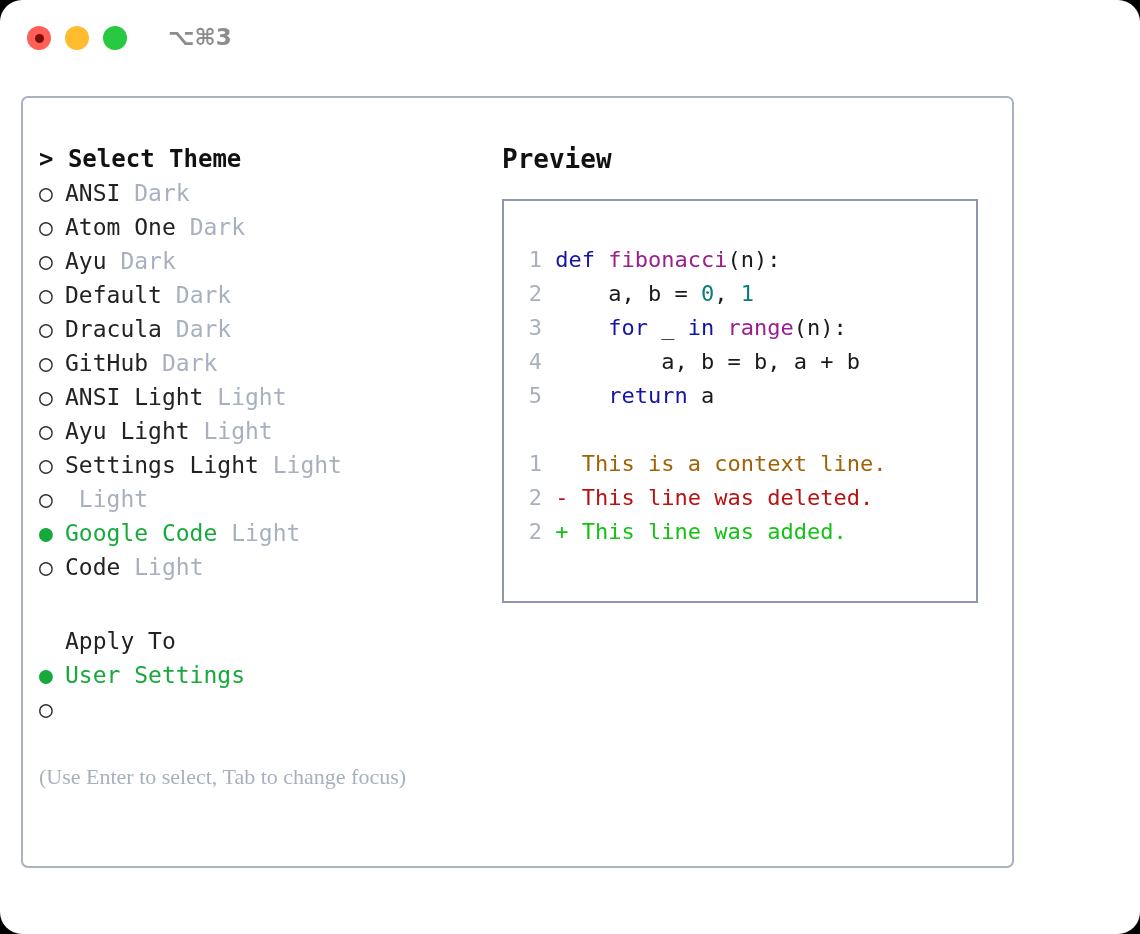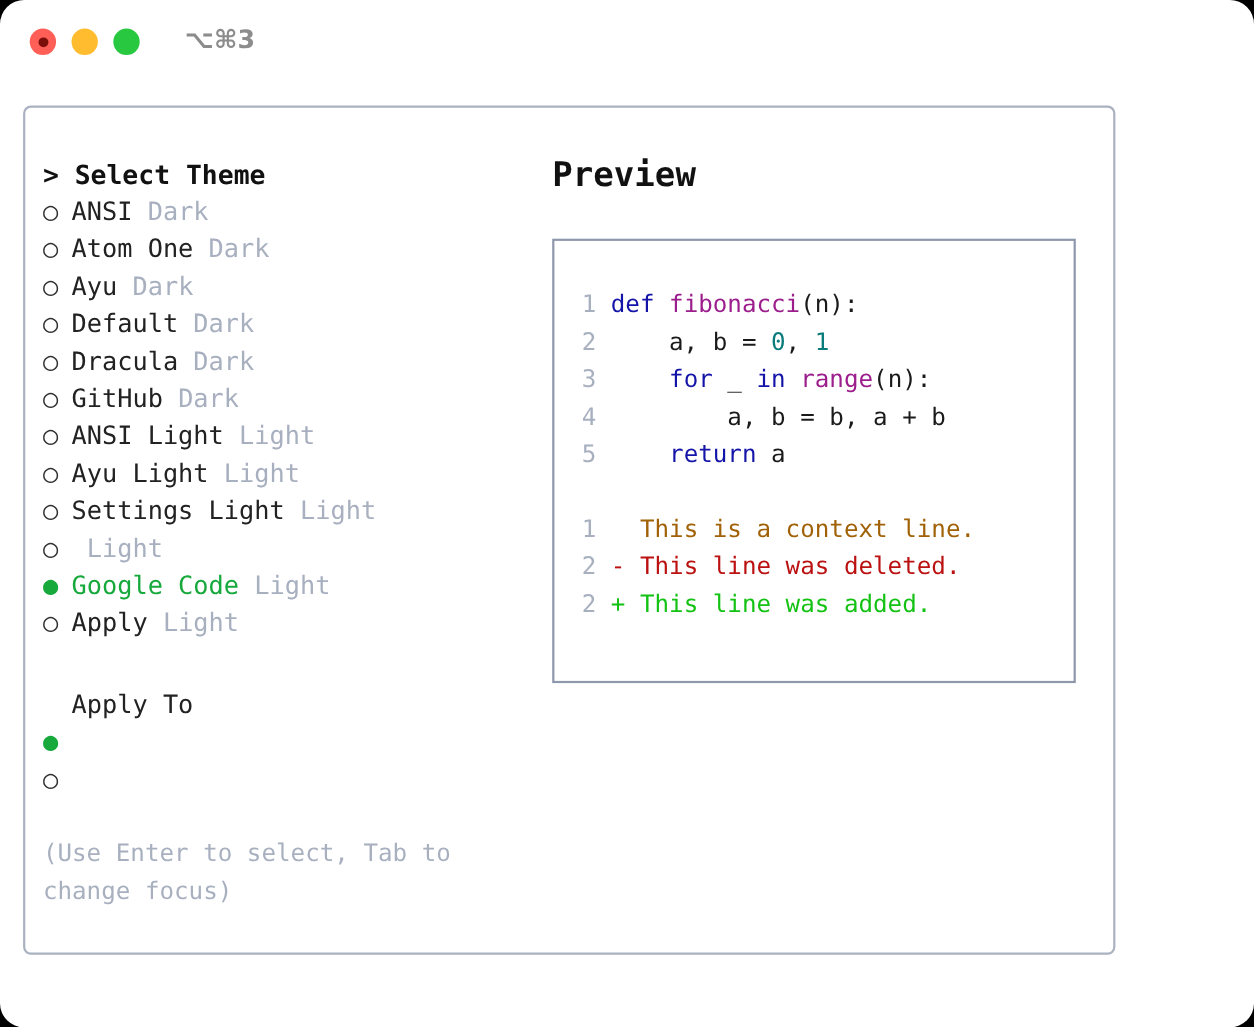--- a/index.html
+++ b/index.html
@@ -132,37 +132,38 @@
     white-space: pre;
   }
 
   .hint {
     margin-top: 34px;
     font-size: 22px;
     color: #a8b0c0;
     line-height: 34px;
     width: 410px;
     white-space: pre-wrap;
+    font-family: Liberation Serif, serif;
   }
 
   
   .right-col {
     position: absolute;
     left: 479px;
     top: 44px;
     width: 480px;
   }
   .preview-title {
-    font-size: 31px;
+    font-size: 26px;
     font-weight: bold;
     color: #111111;
     line-height: 34px;
   }
   .preview-box {
-    margin-top: 41px;
+    margin-top: 23px;
     width: 476px;
     height: 404px;
     border: 2px solid #8e97ab;
     box-sizing: border-box;
     background: #ffffff;
     position: relative;
   }
   .code {
     position: absolute;
     left: 10px;
@@ -214,29 +215,29 @@
           <div class="opt-row"><span class="bullet">○</span><span class="opt-label">Atom One</span><span class="opt-kind"> Dark</span></div>
           <div class="opt-row"><span class="bullet">○</span><span class="opt-label">Ayu</span><span class="opt-kind"> Dark</span></div>
           <div class="opt-row"><span class="bullet">○</span><span class="opt-label">Default</span><span class="opt-kind"> Dark</span></div>
           <div class="opt-row"><span class="bullet">○</span><span class="opt-label">Dracula</span><span class="opt-kind"> Dark</span></div>
           <div class="opt-row"><span class="bullet">○</span><span class="opt-label">GitHub</span><span class="opt-kind"> Dark</span></div>
           <div class="opt-row"><span class="bullet">○</span><span class="opt-label">ANSI Light</span><span class="opt-kind"> Light</span></div>
           <div class="opt-row"><span class="bullet">○</span><span class="opt-label">Ayu Light</span><span class="opt-kind"> Light</span></div>
           <div class="opt-row"><span class="bullet">○</span><span class="opt-label">Settings Light</span><span class="opt-kind"> Light</span></div>
           <div class="opt-row"><span class="bullet">○</span><span class="opt-kind"> Light</span></div>
           <div class="opt-row"><span class="bullet sel">●</span><span class="opt-label sel">Google Code</span><span class="opt-kind"> Light</span></div>
-          <div class="opt-row"><span class="bullet">○</span><span class="opt-label">Apply</span><span class="opt-kind"> Light</span></div>
+          <div class="opt-row"><span class="bullet">○</span><span class="opt-label">Code</span><span class="opt-kind"> Light</span></div>
         </div>
 
       <div class="section-gap"></div>
 
       <div class="group-header">Apply To</div>
 
       <div id="apply-list">
-          <div class="opt-row"><span class="bullet sel">●</span></div>
+          <div class="opt-row"><span class="bullet sel">●</span><span class="opt-label sel">User Settings</span></div>
           <div class="opt-row"><span class="bullet">○</span></div>
         </div>
 
       <div class="hint">(Use Enter to select, Tab to change focus)</div>
     </div>
 
     <div class="right-col">
       <div class="preview-title">Preview</div>
 
       <div class="preview-box">

